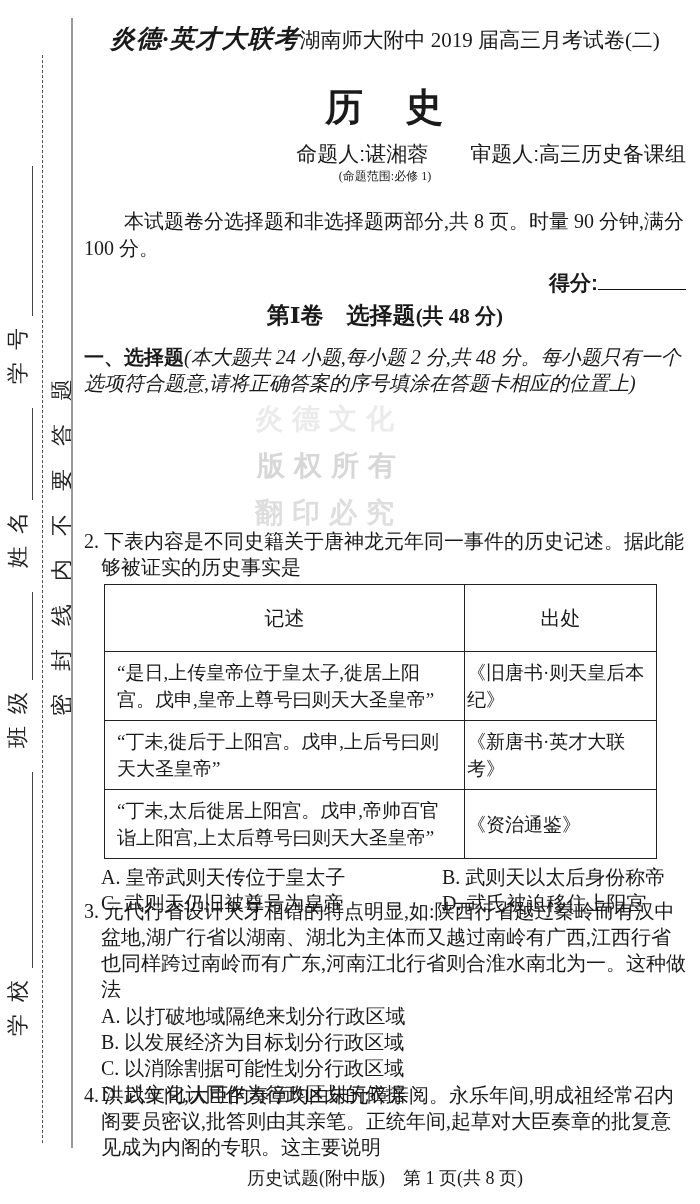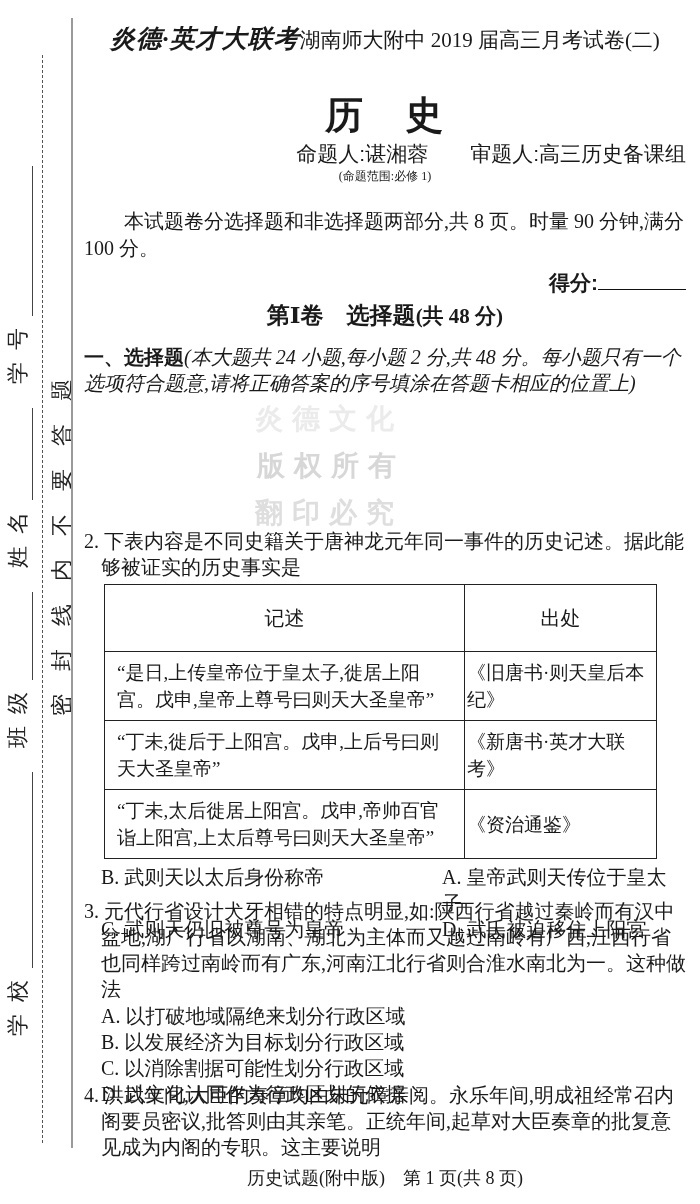--- a/index.html
+++ b/index.html
@@ -29,21 +29,21 @@
   .watermark { position:absolute; z-index:0; font-weight:bold; white-space:nowrap; }
   .wm1 { position:absolute; left:255px; top:400px; font-size:28px; letter-spacing:9px; color:#ebebeb; }
   .wm2 { position:absolute; left:257px; top:447px; font-size:28px; letter-spacing:9px; color:#d7d7d7; }
   .wm3 { position:absolute; left:255px; top:494px; font-size:28px; letter-spacing:9px; color:#dedede; }
   
   .content { position:absolute; left:84px; top:0; width:602px; height:1204px; z-index:1; }
   .blk { position:absolute; left:0; right:0; }
   .hdr { top:22px; text-align:center; white-space:nowrap; }
   .hdr .series { font-weight:bold; font-size:25px; font-style:italic; letter-spacing:1px; }
   .hdr .rest { font-size:21px; }
-  .title { top:78px; text-align:center; font-size:38px; font-weight:bold; margin:12px; letter-spacing:2px; }
+  .title { top:78px; text-align:center; font-size:38px; font-weight:bold; margin:4px; letter-spacing:2px; }
   .authors { top:140px; text-align:right; font-size:21px; font-weight:normal;
              font-family:"Liberation Sans","DejaVu Sans",sans-serif; }
   .authors .gap { display:inline-block; width:42px; }
   .scope { top:168px; text-align:center; font-size:12px; }
   .exam-info { top:208px; font-size:20px; line-height:27px; text-indent:2em; margin:0; }
   .score { top:268px; text-align:right; font-size:21px; }
   .score .score-label { font-weight:bold; font-family:"Liberation Sans","DejaVu Sans",sans-serif; }
   .score-blank { display:inline-block; width:88px; height:21px; border-bottom:1.5px solid #111; }
   .sec-head { top:300px; text-align:center; font-size:23px; margin:0; font-weight:bold; }
   .sec-head .pts { font-size:21px; }
@@ -149,22 +149,22 @@
           <td>“丁未,徙后于上阳宫。戊申,上后号曰则天大圣皇帝”</td>
           <td class="src">《新唐书·英才大联考》</td>
         </tr>
         <tr>
           <td>“丁未,太后徙居上阳宫。戊申,帝帅百官诣上阳宫,上太后尊号曰则天大圣皇帝”</td>
           <td class="src">《资治通鉴》</td>
         </tr>
       </tbody>
     </table>
     <div class="opts2 tbl-opts">
+      <div>A. 皇帝武则天传位于皇太子</div>
       <div>B. 武则天以太后身份称帝</div>
-      <div>A. 皇帝武则天传位于皇太子</div>
       <div>C. 武则天仍旧被尊号为皇帝</div>
       <div>D. 武氏被迫移住上阳宫</div>
     </div>
   </div>
 
   <div class="blk q q3">
     <p class="stem"><span>3.</span> <span>元代行省设计犬牙相错的特点明显,如:陕西行省越过秦岭而有汉中盆地,湖广行省以湖南、湖北为主体而又越过南岭有广西,江西行省也同样跨过南岭而有广东,河南江北行省则合淮水南北为一。这种做法</span></p>
     <div class="opts1">
       <div>A. 以打破地域隔绝来划分行政区域</div>
       <div>B. 以发展经济为目标划分行政区域</div>

